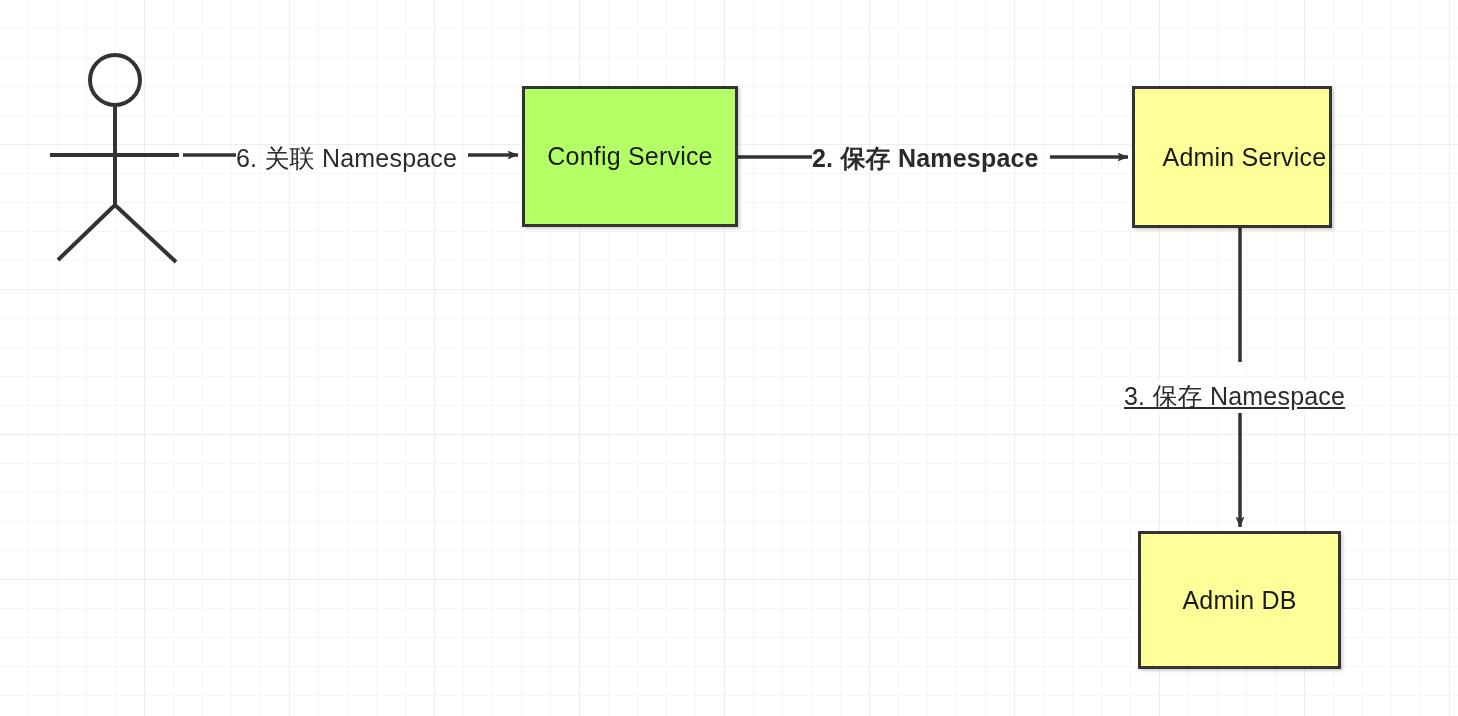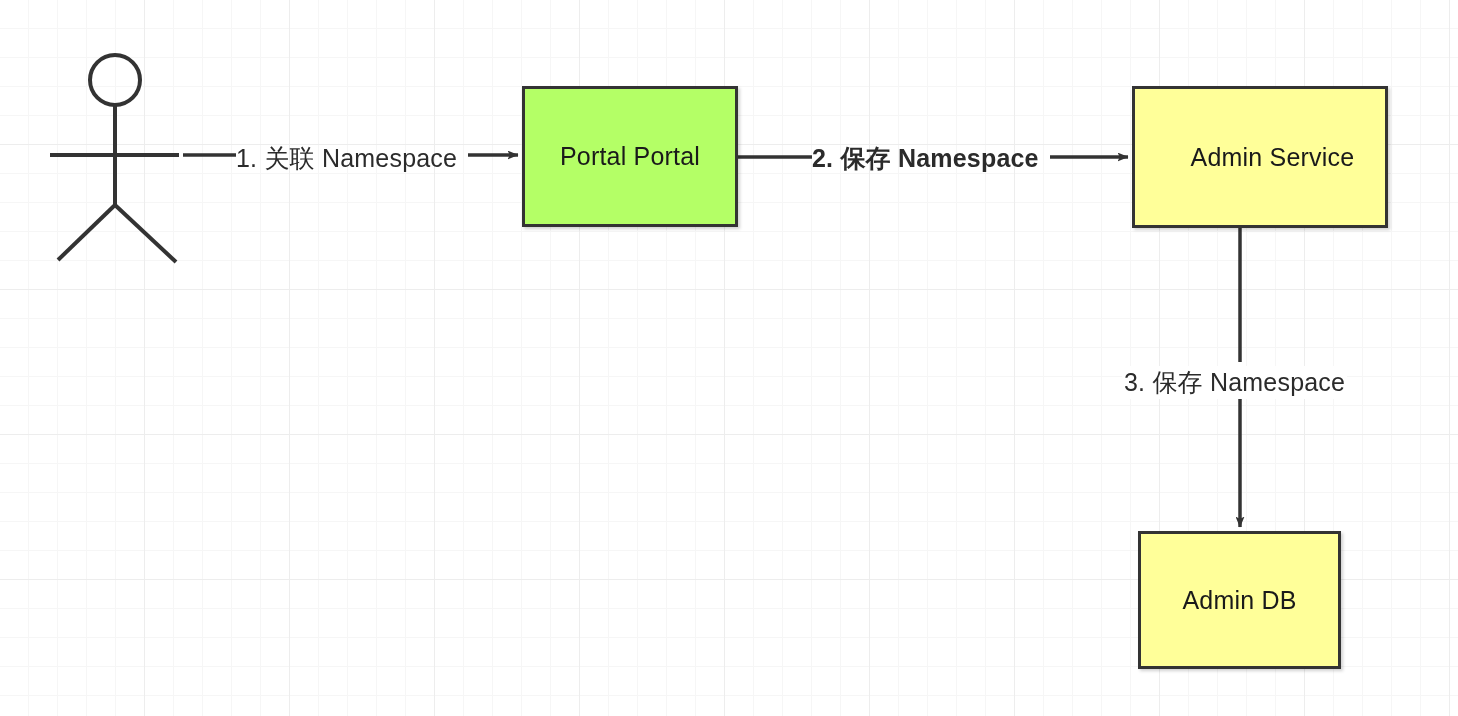--- a/index.html
+++ b/index.html
@@ -96,30 +96,30 @@
       <line x1="1050" y1="157" x2="1128" y2="157" stroke="#333333" stroke-width="3.5" marker-end="url(#arrowRight)"></line>
     </g>
 
     <g>
       <line x1="1240" y1="228" x2="1240" y2="362" stroke="#333333" stroke-width="3.5"></line>
       <line x1="1240" y1="398" x2="1240" y2="527" stroke="#333333" stroke-width="3.5" marker-end="url(#arrowDown)"></line>
     </g>
   </svg>
 
   <div class="node-box" style="left:522px; top:86px; width:216px; height:141px; background:#b4ff66;">
-    <span class="node-label">Portal Portal</span>
+    <span class="node-label">Config Service</span>
   </div>
 
-  <div class="node-box" style="left:1132px; top:86px; width:256px; height:142px; background:#ffff99;padding-left:25px;">
+  <div class="node-box" style="left:1132px; top:86px; width:200px; height:142px; background:#ffff99;padding-left:25px;">
     <span class="node-label">Admin Service</span>
   </div>
 
   <div class="node-box" style="left:1138px; top:531px; width:203px; height:138px; background:#ffff99;">
     <span class="node-label">Admin DB</span>
   </div>
 
-  <div class="edge-label" style="left:236px; top:142px;">1. 关联 Namespace</div>
+  <div class="edge-label" style="left:236px; top:142px;">6. 关联 Namespace</div>
 
   <div class="edge-label" style="left:812px; top:142px;font-weight:bold;">2. 保存 Namespace</div>
 
-  <div class="edge-label on-line" style="left:1122px; top:366px;">3. 保存 Namespace</div>
+  <div class="edge-label on-line" style="left:1122px; top:380px;text-decoration:underline;">3. 保存 Namespace</div>
 
 </div>
 
 </body></html>

